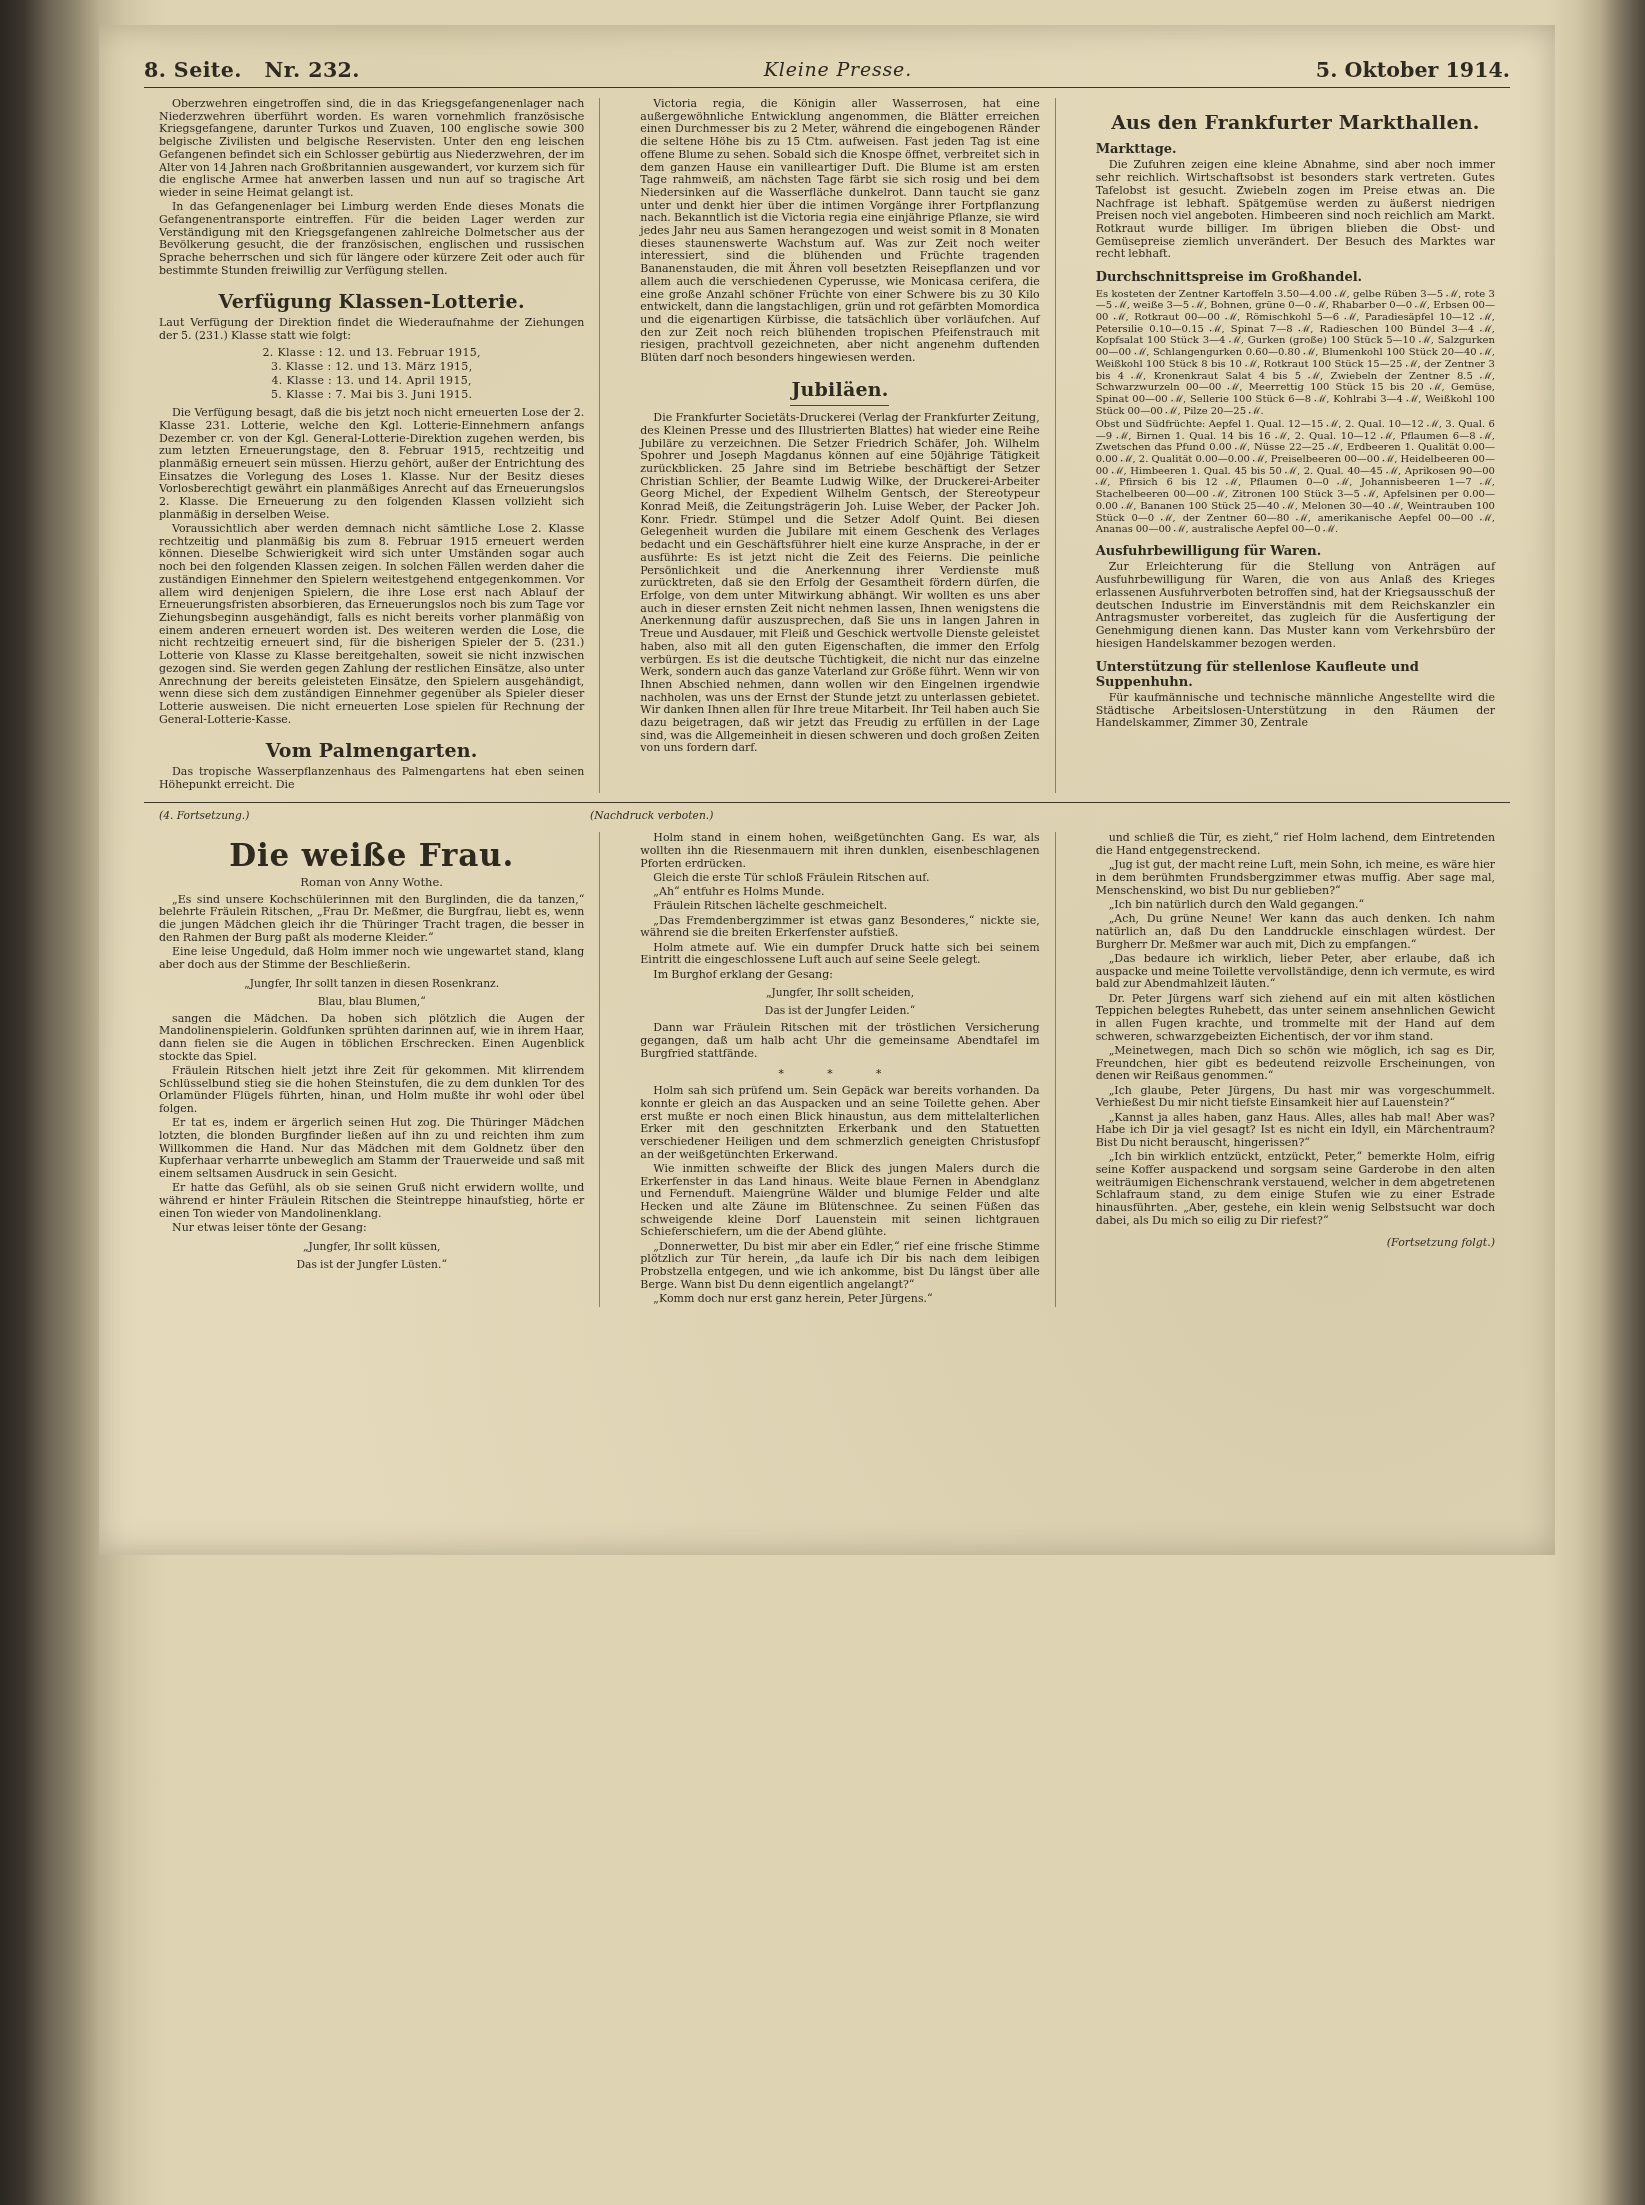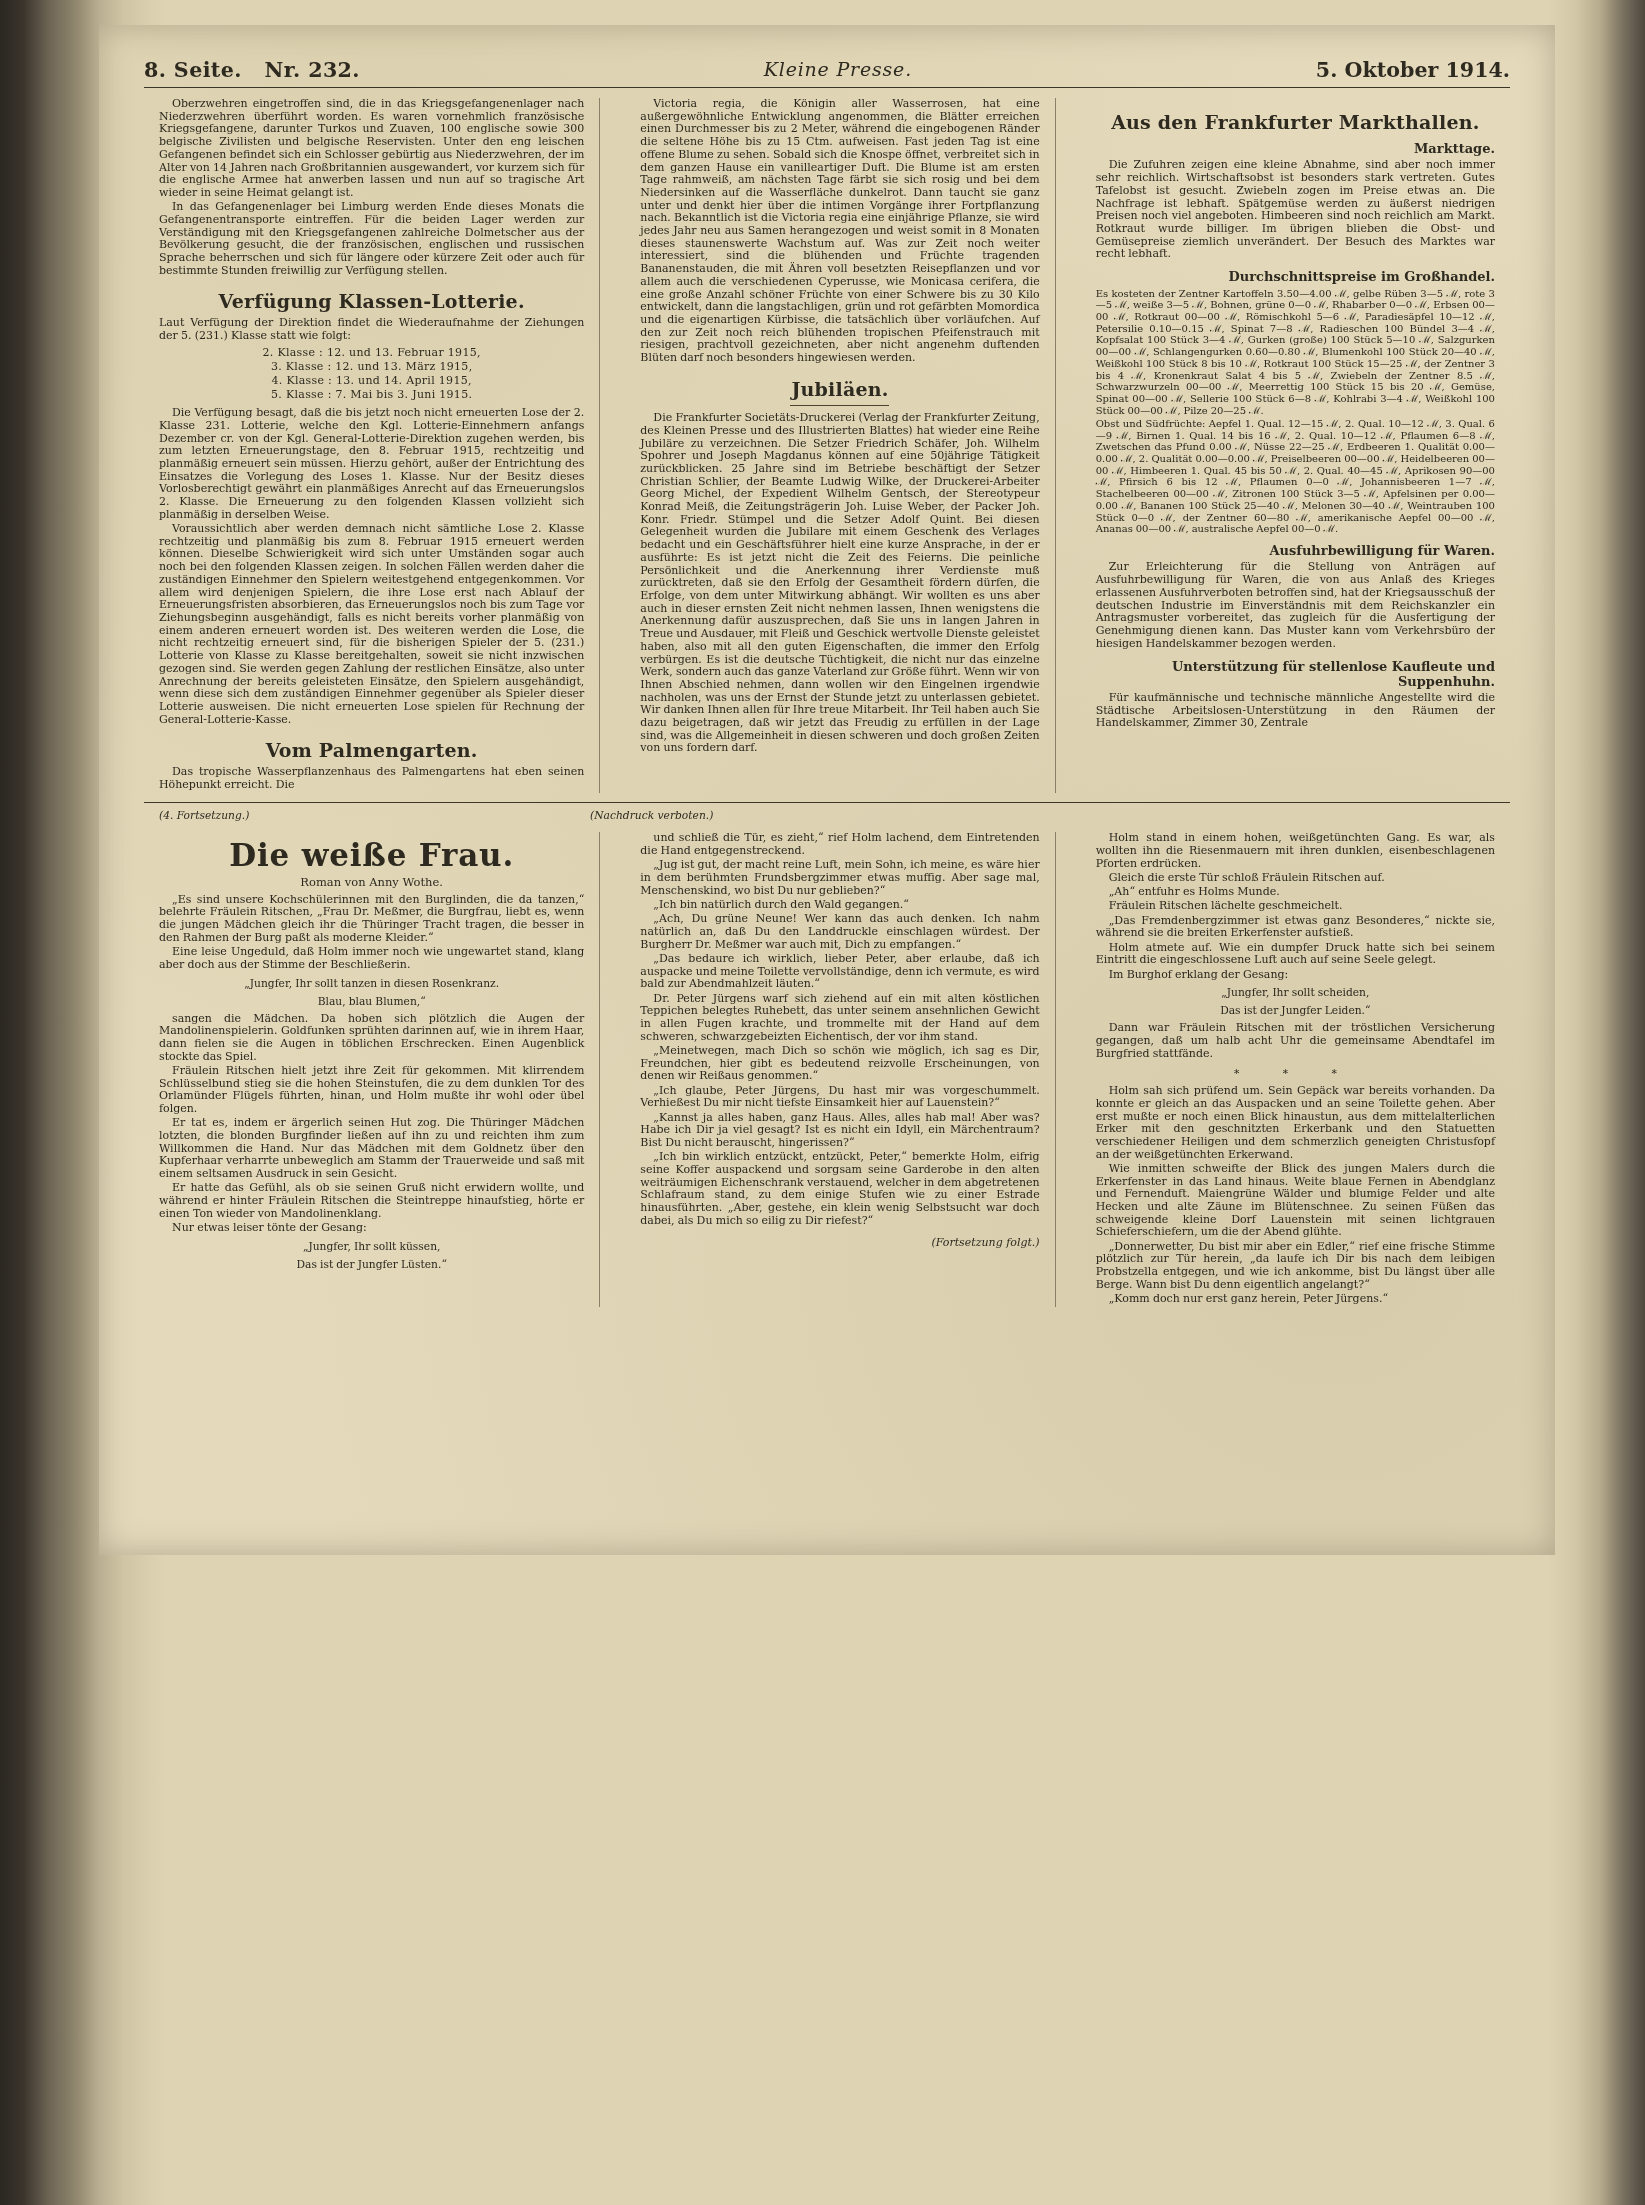--- a/index.html
+++ b/index.html
@@ -111,21 +111,21 @@
   h2.sec {
     font-size: 19px;
     text-align: center;
     font-weight: bold;
     margin: 13px 0 5px 0;
     letter-spacing: 0.2px;
     font-family: "DejaVu Serif", serif;
   }
   h3.sub {
     font-size: 13px;
-    text-align: right;
+    text-align: left;
     font-weight: bold;
     margin: 8.2px 0 3.3px 0;
   }
   .rule-short {
     width: 99px;
     height: 0.8px;
     background: #4a442f;
     margin: 5px auto 6.6px auto;
   }
   .lotto-list {
@@ -252,52 +252,52 @@
           <p>Eine leise Ungeduld, daß Holm immer noch wie ungewartet stand, klang aber doch aus der Stimme der Beschließerin.</p>
           <p class="verse">„Jungfer, Ihr sollt tanzen in diesen Rosenkranz.</p>
           <p class="verse">Blau, blau Blumen,“</p>
           <p>sangen die Mädchen. Da hoben sich plötzlich die Augen der Mandolinenspielerin. Goldfunken sprühten darinnen auf, wie in ihrem Haar, dann fielen sie die Augen in töblichen Erschrecken. Einen Augenblick stockte das Spiel.</p>
           <p>Fräulein Ritschen hielt jetzt ihre Zeit für gekommen. Mit klirrendem Schlüsselbund stieg sie die hohen Steinstufen, die zu dem dunklen Tor des Orlamünder Flügels führten, hinan, und Holm mußte ihr wohl oder übel folgen.</p>
           <p>Er tat es, indem er ärgerlich seinen Hut zog. Die Thüringer Mädchen lotzten, die blonden Burgfinder ließen auf ihn zu und reichten ihm zum Willkommen die Hand. Nur das Mädchen mit dem Goldnetz über den Kupferhaar verharrte unbeweglich am Stamm der Trauerweide und saß mit einem seltsamen Ausdruck in sein Gesicht.</p>
           <p>Er hatte das Gefühl, als ob sie seinen Gruß nicht erwidern wollte, und während er hinter Fräulein Ritschen die Steintreppe hinaufstieg, hörte er einen Ton wieder von Mandolinenklang.</p>
           <p>Nur etwas leiser tönte der Gesang:</p>
           <p class="verse">„Jungfer, Ihr sollt küssen,</p>
           <p class="verse">Das ist der Jungfer Lüsten.“</p>
-        </div>
-
-        <div class="col">
-          <p>und schließ die Tür, es zieht,“ rief Holm lachend, dem Eintretenden die Hand entgegenstreckend.</p>
-          <p>„Jug ist gut, der macht reine Luft, mein Sohn, ich meine, es wäre hier in dem berühmten Frundsbergzimmer etwas muffig. Aber sage mal, Menschenskind, wo bist Du nur geblieben?“</p>
-          <p>„Ich bin natürlich durch den Wald gegangen.“</p>
-          <p>„Ach, Du grüne Neune! Wer kann das auch denken. Ich nahm natürlich an, daß Du den Landdruckle einschlagen würdest. Der Burgherr Dr. Meßmer war auch mit, Dich zu empfangen.“</p>
-          <p>„Das bedaure ich wirklich, lieber Peter, aber erlaube, daß ich auspacke und meine Toilette vervollständige, denn ich vermute, es wird bald zur Abendmahlzeit läuten.“</p>
-          <p>Dr. Peter Jürgens warf sich ziehend auf ein mit alten köstlichen Teppichen belegtes Ruhebett, das unter seinem ansehnlichen Gewicht in allen Fugen krachte, und trommelte mit der Hand auf dem schweren, schwarzgebeizten Eichentisch, der vor ihm stand.</p>
-          <p>„Meinetwegen, mach Dich so schön wie möglich, ich sag es Dir, Freundchen, hier gibt es bedeutend reizvolle Erscheinungen, von denen wir Reißaus genommen.“</p>
-          <p>„Ich glaube, Peter Jürgens, Du hast mir was vorgeschummelt. Verhießest Du mir nicht tiefste Einsamkeit hier auf Lauenstein?“</p>
-          <p>„Kannst ja alles haben, ganz Haus. Alles, alles hab mal! Aber was? Habe ich Dir ja viel gesagt? Ist es nicht ein Idyll, ein Märchentraum? Bist Du nicht berauscht, hingerissen?“</p>
-          <p>„Ich bin wirklich entzückt, entzückt, Peter,“ bemerkte Holm, eifrig seine Koffer auspackend und sorgsam seine Garderobe in den alten weiträumigen Eichenschrank verstauend, welcher in dem abgetretenen Schlafraum stand, zu dem einige Stufen wie zu einer Estrade hinausführten. „Aber, gestehe, ein klein wenig Selbstsucht war doch dabei, als Du mich so eilig zu Dir riefest?“</p>
-          <div class="end-note">(Fortsetzung folgt.)</div>
         </div>
 
         <div class="col">
           <p>Holm stand in einem hohen, weißgetünchten Gang. Es war, als wollten ihn die Riesenmauern mit ihren dunklen, eisenbeschlagenen Pforten erdrücken.</p>
           <p>Gleich die erste Tür schloß Fräulein Ritschen auf.</p>
           <p>„Ah“ entfuhr es Holms Munde.</p>
           <p>Fräulein Ritschen lächelte geschmeichelt.</p>
           <p>„Das Fremdenbergzimmer ist etwas ganz Besonderes,“ nickte sie, während sie die breiten Erkerfenster aufstieß.</p>
           <p>Holm atmete auf. Wie ein dumpfer Druck hatte sich bei seinem Eintritt die eingeschlossene Luft auch auf seine Seele gelegt.</p>
           <p>Im Burghof erklang der Gesang:</p>
           <p class="verse">„Jungfer, Ihr sollt scheiden,</p>
           <p class="verse">Das ist der Jungfer Leiden.“</p>
           <p>Dann war Fräulein Ritschen mit der tröstlichen Versicherung gegangen, daß um halb acht Uhr die gemeinsame Abendtafel im Burgfried stattfände.</p>
           <div class="stars">*&nbsp;*&nbsp;*</div>
           <p>Holm sah sich prüfend um. Sein Gepäck war bereits vorhanden. Da konnte er gleich an das Auspacken und an seine Toilette gehen. Aber erst mußte er noch einen Blick hinaustun, aus dem mittelalterlichen Erker mit den geschnitzten Erkerbank und den Statuetten verschiedener Heiligen und dem schmerzlich geneigten Christusfopf an der weißgetünchten Erkerwand.</p>
           <p>Wie inmitten schweifte der Blick des jungen Malers durch die Erkerfenster in das Land hinaus. Weite blaue Fernen in Abendglanz und Fernenduft. Maiengrüne Wälder und blumige Felder und alte Hecken und alte Zäune im Blütenschnee. Zu seinen Füßen das schweigende kleine Dorf Lauenstein mit seinen lichtgrauen Schieferschiefern, um die der Abend glühte.</p>
           <p>„Donnerwetter, Du bist mir aber ein Edler,“ rief eine frische Stimme plötzlich zur Tür herein, „da laufe ich Dir bis nach dem leibigen Probstzella entgegen, und wie ich ankomme, bist Du längst über alle Berge. Wann bist Du denn eigentlich angelangt?“</p>
           <p>„Komm doch nur erst ganz herein, Peter Jürgens.“</p>
           <p></p>
         </div>
+
+        <div class="col">
+          <p>und schließ die Tür, es zieht,“ rief Holm lachend, dem Eintretenden die Hand entgegenstreckend.</p>
+          <p>„Jug ist gut, der macht reine Luft, mein Sohn, ich meine, es wäre hier in dem berühmten Frundsbergzimmer etwas muffig. Aber sage mal, Menschenskind, wo bist Du nur geblieben?“</p>
+          <p>„Ich bin natürlich durch den Wald gegangen.“</p>
+          <p>„Ach, Du grüne Neune! Wer kann das auch denken. Ich nahm natürlich an, daß Du den Landdruckle einschlagen würdest. Der Burgherr Dr. Meßmer war auch mit, Dich zu empfangen.“</p>
+          <p>„Das bedaure ich wirklich, lieber Peter, aber erlaube, daß ich auspacke und meine Toilette vervollständige, denn ich vermute, es wird bald zur Abendmahlzeit läuten.“</p>
+          <p>Dr. Peter Jürgens warf sich ziehend auf ein mit alten köstlichen Teppichen belegtes Ruhebett, das unter seinem ansehnlichen Gewicht in allen Fugen krachte, und trommelte mit der Hand auf dem schweren, schwarzgebeizten Eichentisch, der vor ihm stand.</p>
+          <p>„Meinetwegen, mach Dich so schön wie möglich, ich sag es Dir, Freundchen, hier gibt es bedeutend reizvolle Erscheinungen, von denen wir Reißaus genommen.“</p>
+          <p>„Ich glaube, Peter Jürgens, Du hast mir was vorgeschummelt. Verhießest Du mir nicht tiefste Einsamkeit hier auf Lauenstein?“</p>
+          <p>„Kannst ja alles haben, ganz Haus. Alles, alles hab mal! Aber was? Habe ich Dir ja viel gesagt? Ist es nicht ein Idyll, ein Märchentraum? Bist Du nicht berauscht, hingerissen?“</p>
+          <p>„Ich bin wirklich entzückt, entzückt, Peter,“ bemerkte Holm, eifrig seine Koffer auspackend und sorgsam seine Garderobe in den alten weiträumigen Eichenschrank verstauend, welcher in dem abgetretenen Schlafraum stand, zu dem einige Stufen wie zu einer Estrade hinausführten. „Aber, gestehe, ein klein wenig Selbstsucht war doch dabei, als Du mich so eilig zu Dir riefest?“</p>
+          <div class="end-note">(Fortsetzung folgt.)</div>
+        </div>
       </div>
 
     </div>
   </div>
 </div>
 
 
 </body></html>

